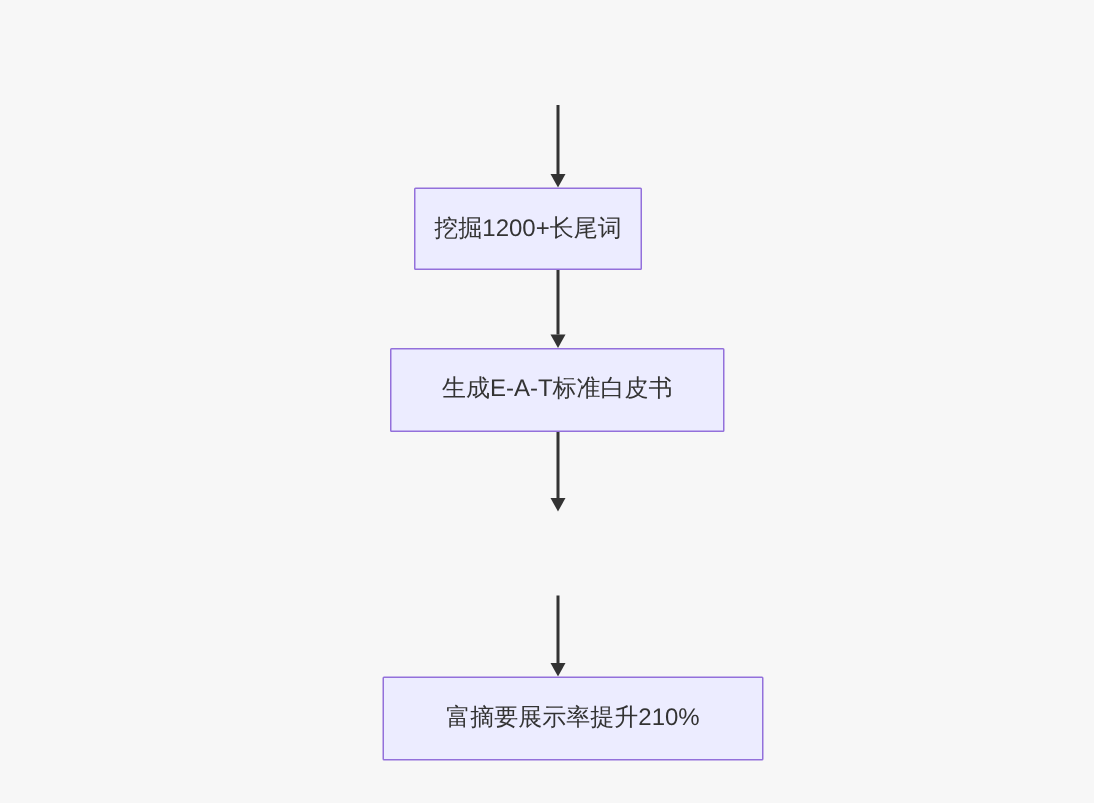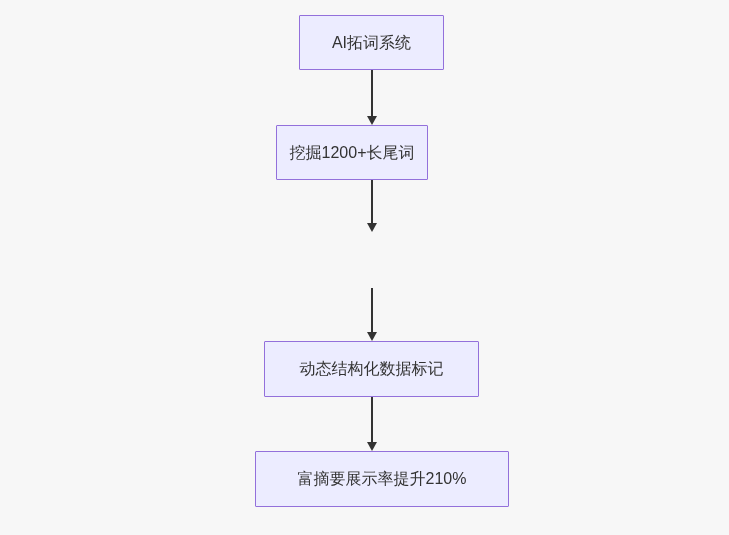--- a/index.html
+++ b/index.html
@@ -58,47 +58,44 @@
   #e1 { top: 70px;  height: 55px; }
   #e2 { top: 180px; height: 52px; }
   #e3 { top: 288px; height: 53px; }
   #e4 { top: 397px; height: 54px; }
 </style>
 </head>
 <body>
 
 <div class="canvas">
 
-  <div id="n1" class="node">
-    <span>AI拓词系统</span>
-  </div>
 
   <div id="e1" class="edge">
     <div class="edge-line"></div>
     <div class="edge-head"></div>
   </div>
 
   <div id="n2" class="node">
     <span>挖掘1200+长尾词</span>
   </div>
 
   <div id="e2" class="edge">
     <div class="edge-line"></div>
     <div class="edge-head"></div>
   </div>
 
+  <div id="n3" class="node">
+    <span>生成E-A-T标准白皮书</span>
+  </div>
 
   <div id="e3" class="edge">
     <div class="edge-line"></div>
     <div class="edge-head"></div>
   </div>
 
-  <div id="n4" class="node">
-    <span>动态结构化数据标记</span>
-  </div>
 
   <div id="e4" class="edge">
     <div class="edge-line"></div>
     <div class="edge-head"></div>
   </div>
 
   <div id="n5" class="node">
     <span>富摘要展示率提升210%</span>
   </div>
 

